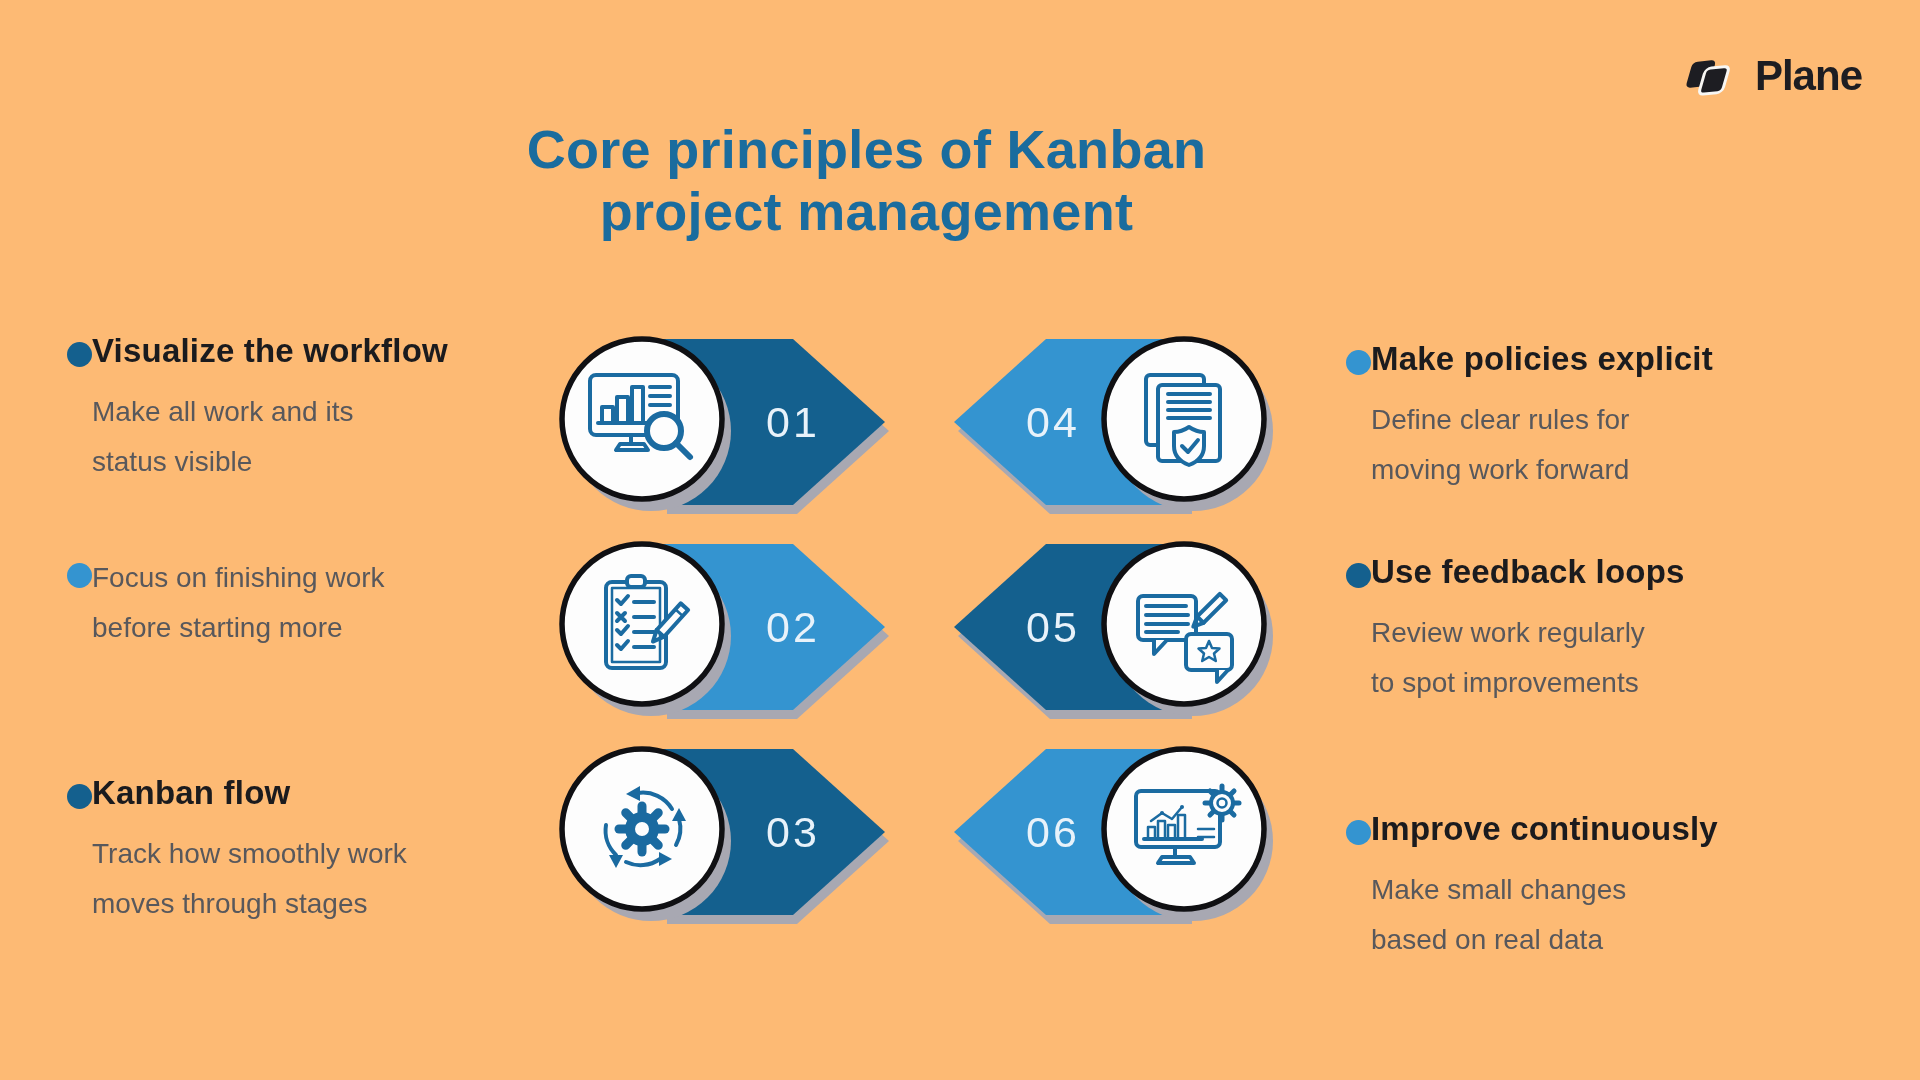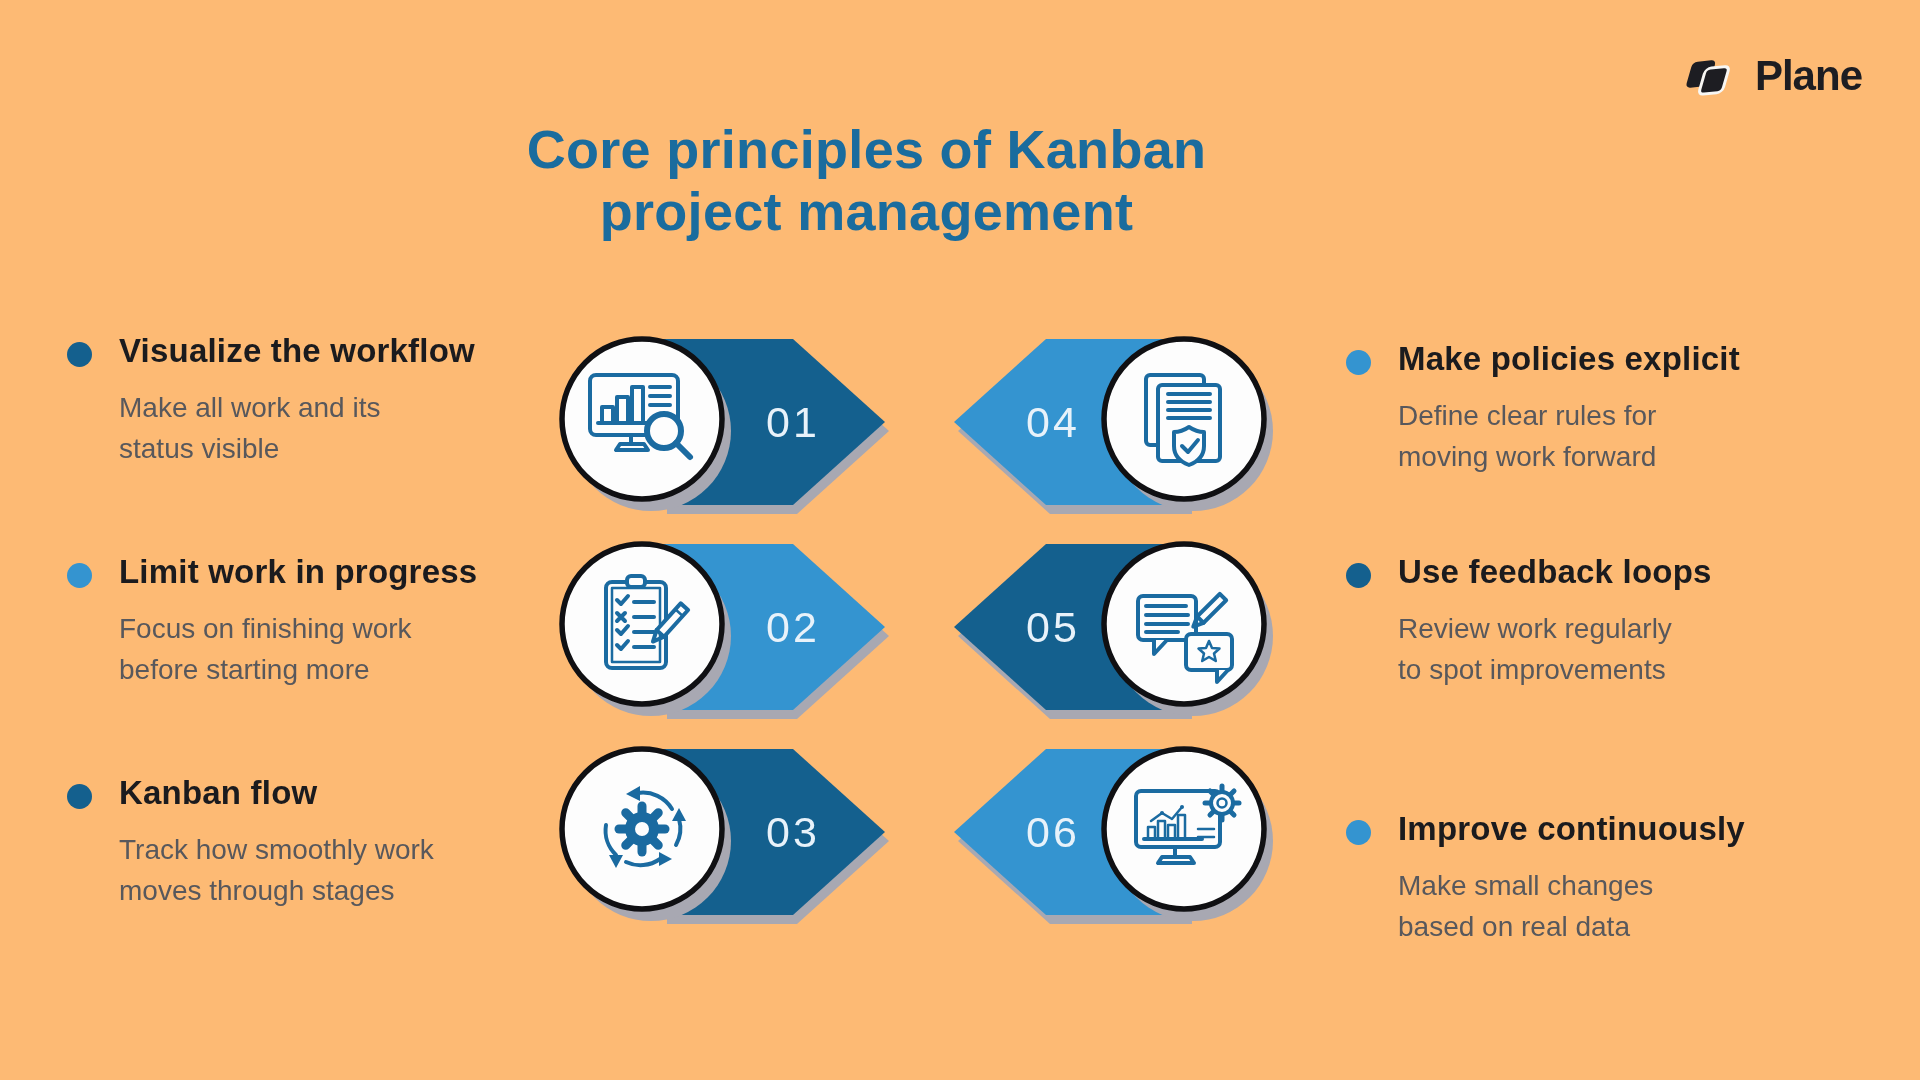--- a/index.html
+++ b/index.html
@@ -8,26 +8,26 @@
 
   
   .logo{position:absolute;top:52px;right:58px;display:flex;align-items:center;gap:10px;}
   .logo .wordmark{font-size:42px;font-weight:700;color:#1d1d22;letter-spacing:-1px;}
 
   
   .title{position:absolute;top:118px;left:0;width:1733px;text-align:center;
          color:#1a6c9e;font-weight:700;font-size:54px;line-height:62px;letter-spacing:.3px;}
 
   
-  .item{position:absolute;display:flex;gap:27px;width:470px;}
+  .item{position:absolute;display:flex;width:470px;}
   .bullet{width:25px;height:25px;border-radius:50%;flex:none;margin-top:10px;}
   .bullet.dark{background:#14608e;}
   .bullet.light{background:#3494d0;}
   .item h3{margin:0 0 17px;font-size:33px;font-weight:700;color:#1b1b1e;letter-spacing:.2px;}
-  .item p{margin:0;font-size:28px;line-height:41px;color:#58585c;white-space:pre-line;}
+  .item p{margin:0;font-size:28px;line-height:50px;color:#58585c;white-space:pre-line;}
 
   
   .ms{position:absolute;width:350px;height:190px;}
   .ms .shadow{fill:#a8a8b2;}
   .ms .arrow.dark{fill:#14608e;}
   .ms .arrow.light{fill:#3494d0;}
   .ms .num{fill:#e8f2fa;font-size:43px;letter-spacing:3px;font-weight:400;
            text-anchor:middle;dominant-baseline:central;font-family:"Liberation Sans",sans-serif;}
   .ms .cshadow{fill:#a8a8b2;}
   .ms .cbody{fill:#fdfdfd;stroke:#101013;stroke-width:5.5;}
@@ -63,21 +63,20 @@
     <span class="bullet dark"></span>
     <div>
       <h3>Visualize the workflow</h3>
       <p>Make all work and its
 status visible</p>
     </div>
   </div>
   <div class="item" style="left:67px;top:553px">
     <span class="bullet light"></span>
     <div>
-      <h3>Limit work in progress</h3>
       <p>Focus on finishing work
 before starting more</p>
     </div>
   </div>
   <div class="item" style="left:67px;top:774px">
     <span class="bullet dark"></span>
     <div>
       <h3>Kanban flow</h3>
       <p>Track how smoothly work
 moves through stages</p>

